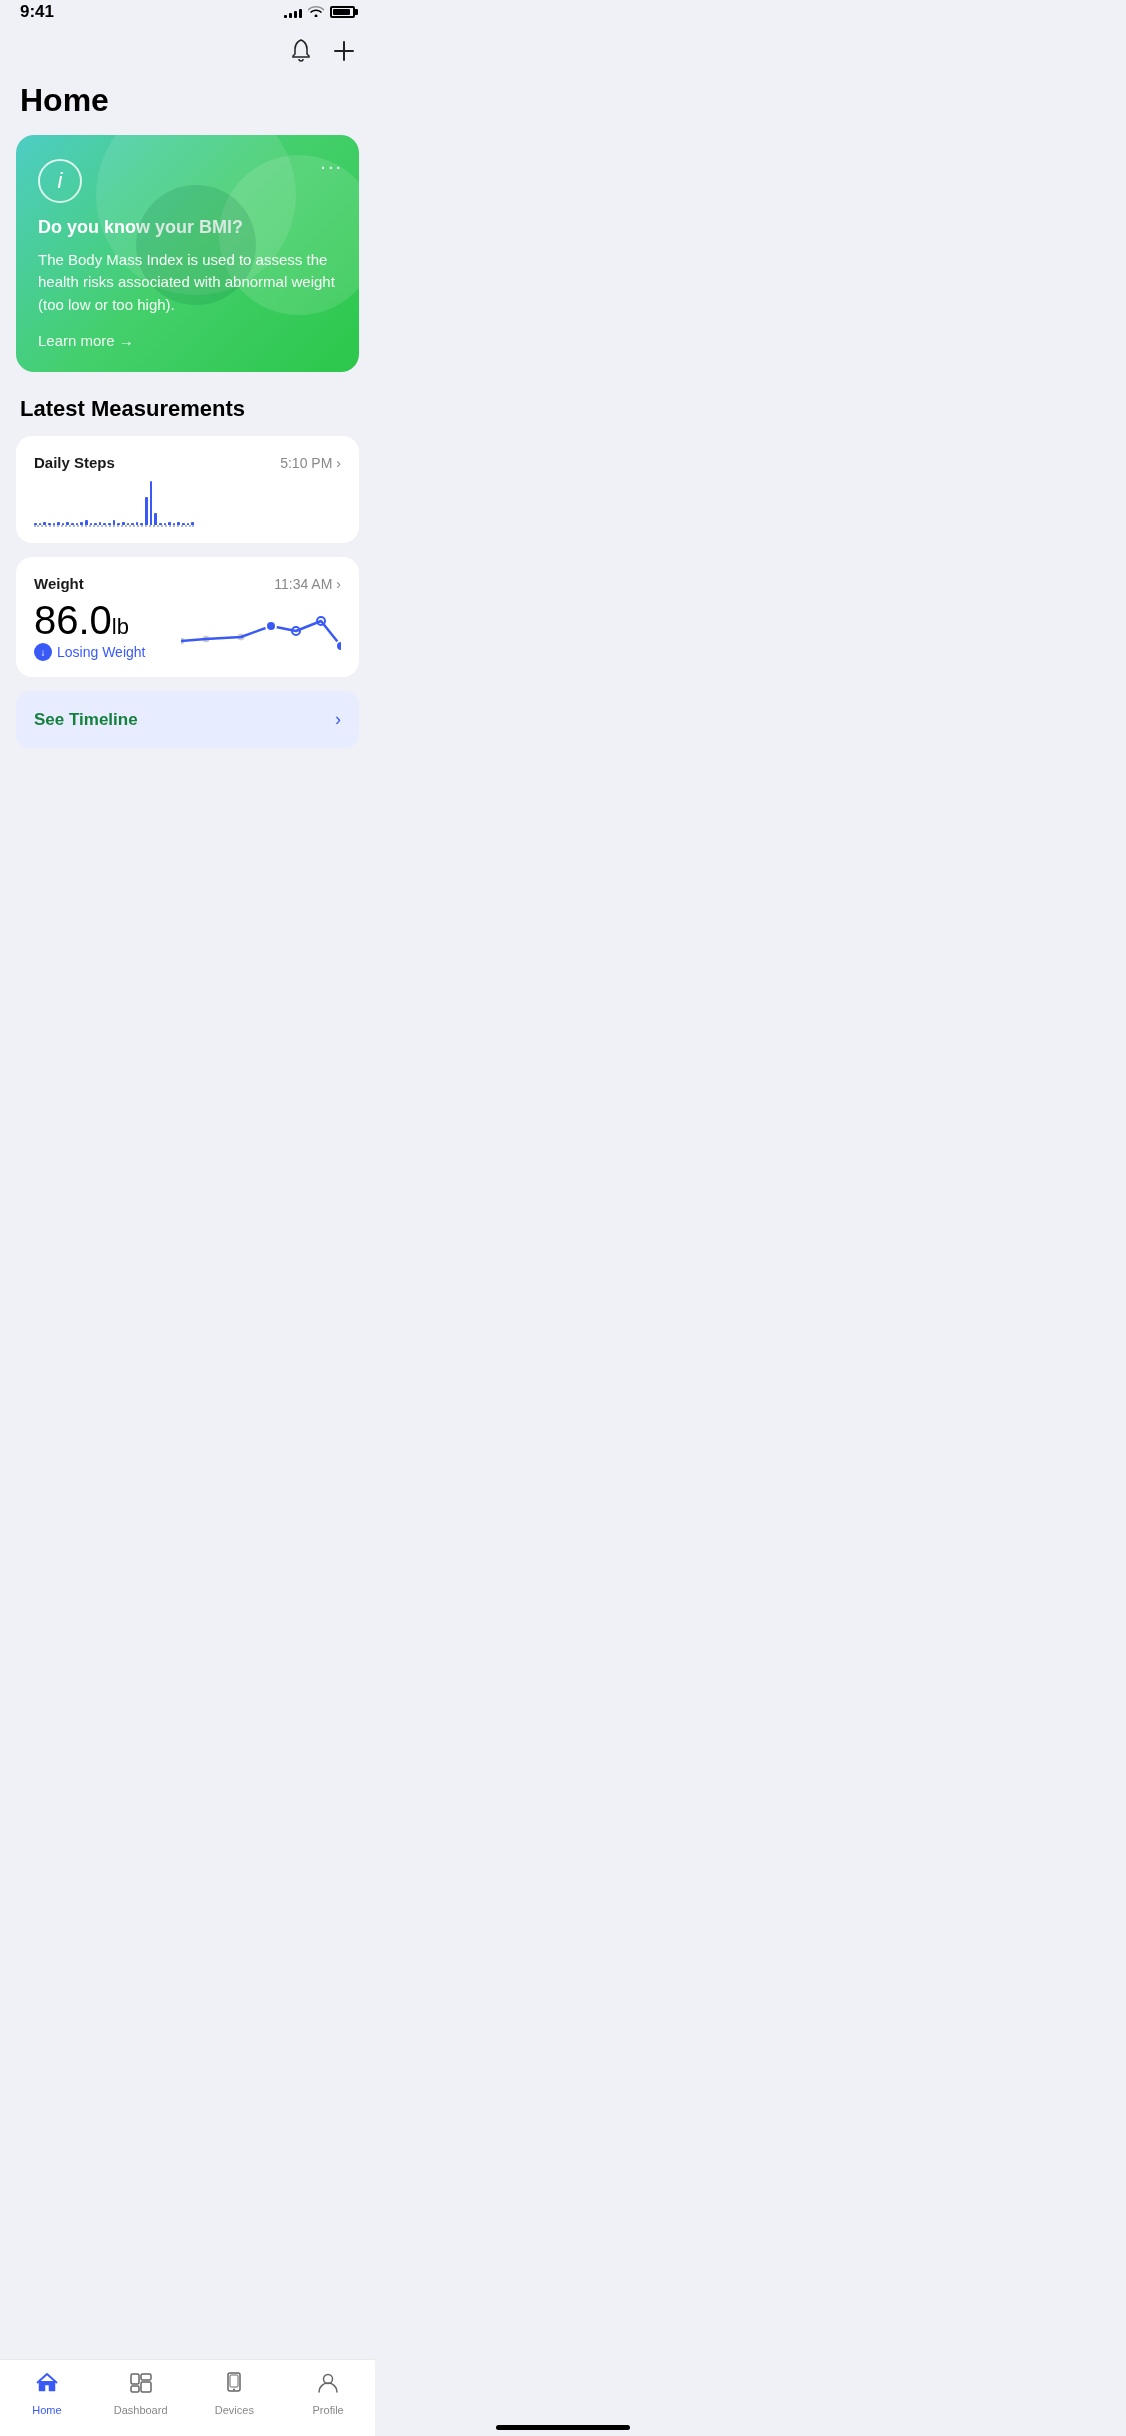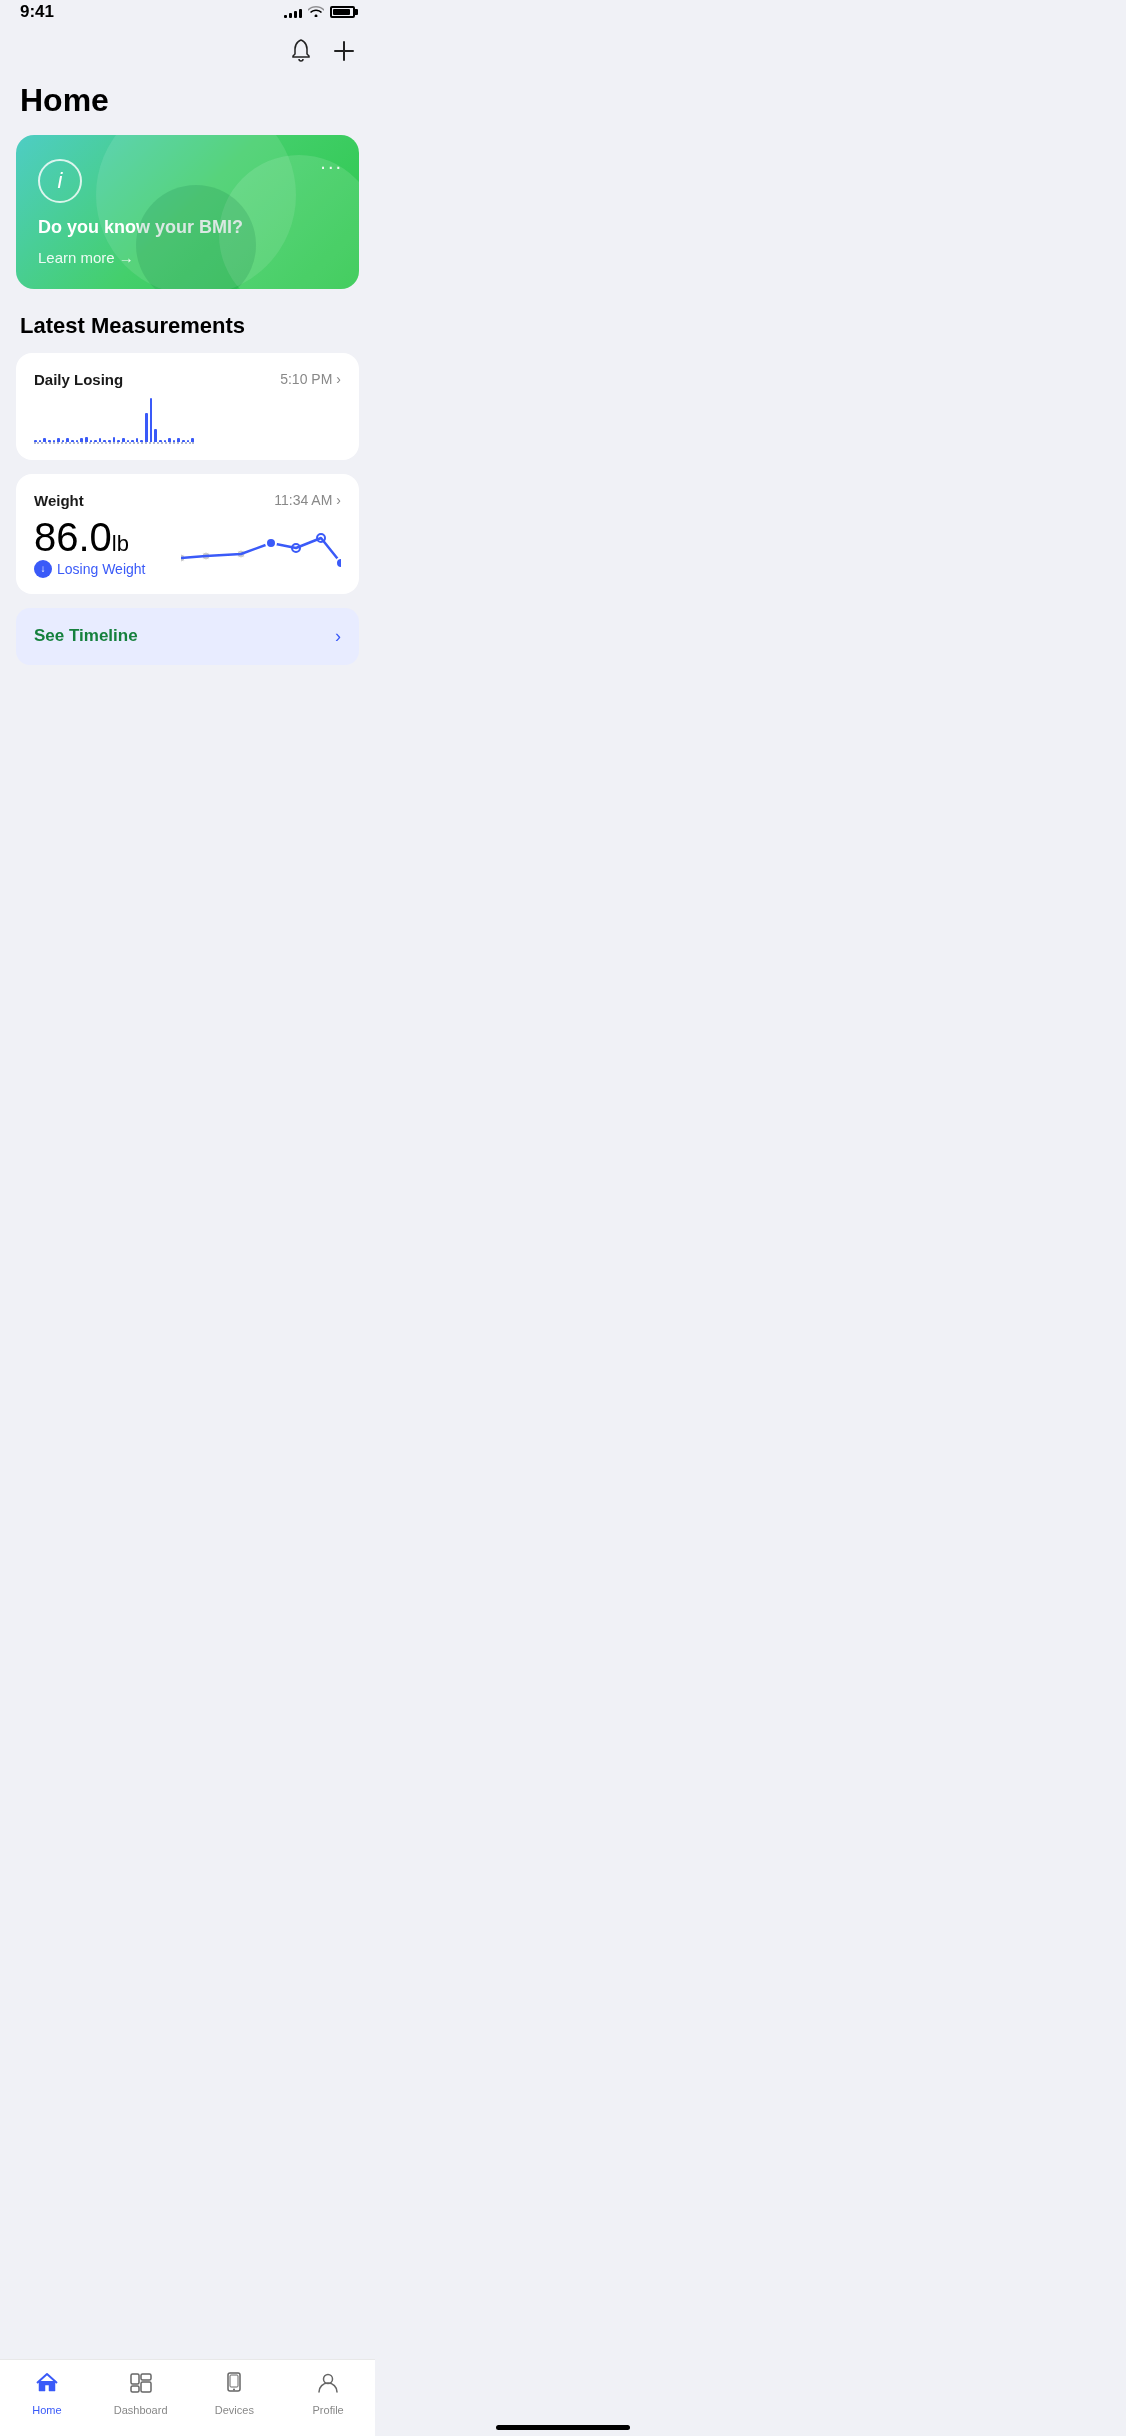--- a/index.html
+++ b/index.html
@@ -453,28 +453,29 @@
     <div class="bmi-card-circles">
       <div class="circle-bg circle1"></div>
       <div class="circle-bg circle2"></div>
       <div class="circle-bg circle3"></div>
     </div>
     <div class="bmi-more-btn">...</div>
     <div class="bmi-info-icon">
       <span>i</span>
     </div>
     <div class="bmi-title">Do you know your BMI?</div>
+    <div class="bmi-desc">The Body Mass Index is used to assess the health risks associated with abnormal weight (too low or too high).</div>
     <a class="bmi-learn">Learn more →</a>
   </div>
 
   <div class="section-title">Latest Measurements</div>
 
   <div class="measurement-card">
     <div class="card-header">
-      <span class="card-name">Daily Losing</span>
+      <span class="card-name">Daily Steps</span>
       <span class="card-time">
         <span>5:10 PM</span>
         <span class="card-chevron">›</span>
       </span>
     </div>
     <div class="card-content">
       <div class="steps-chart" id="steps-chart-container">
         <div class="steps-baseline"></div>
         <div class="steps-bars" id="steps-bars">
             <div class="step-bar" style="height: 2px;"></div>

